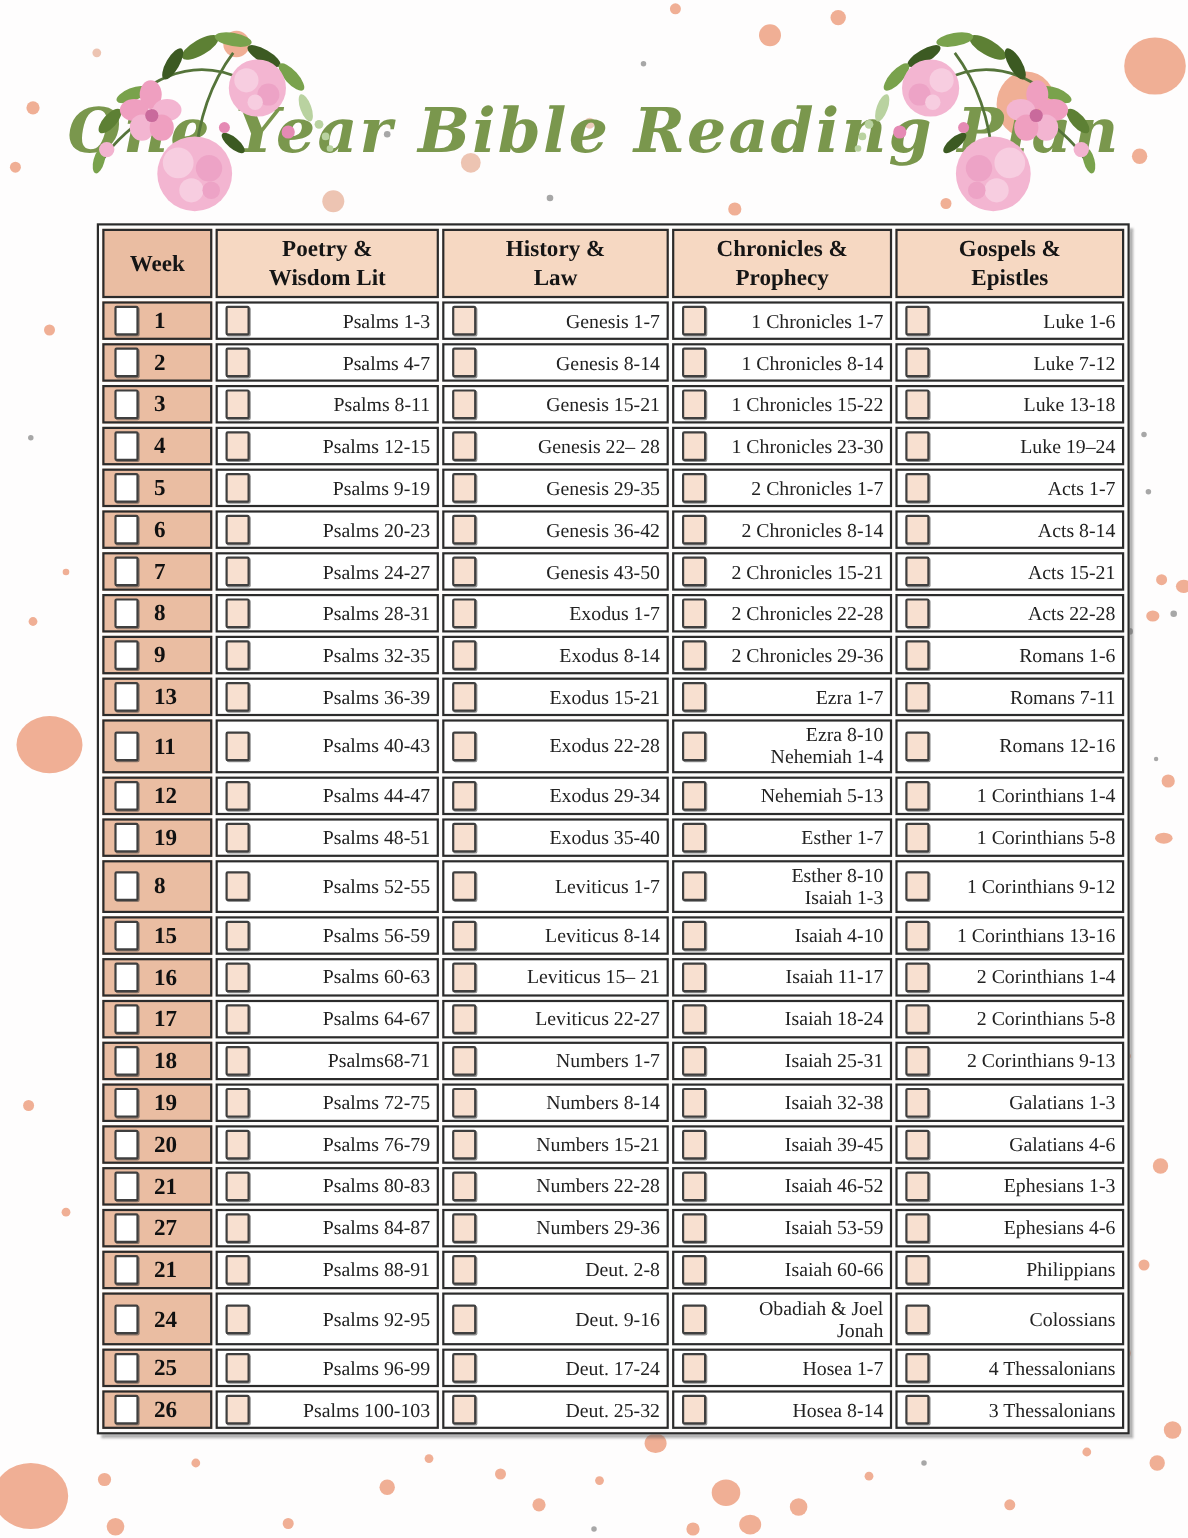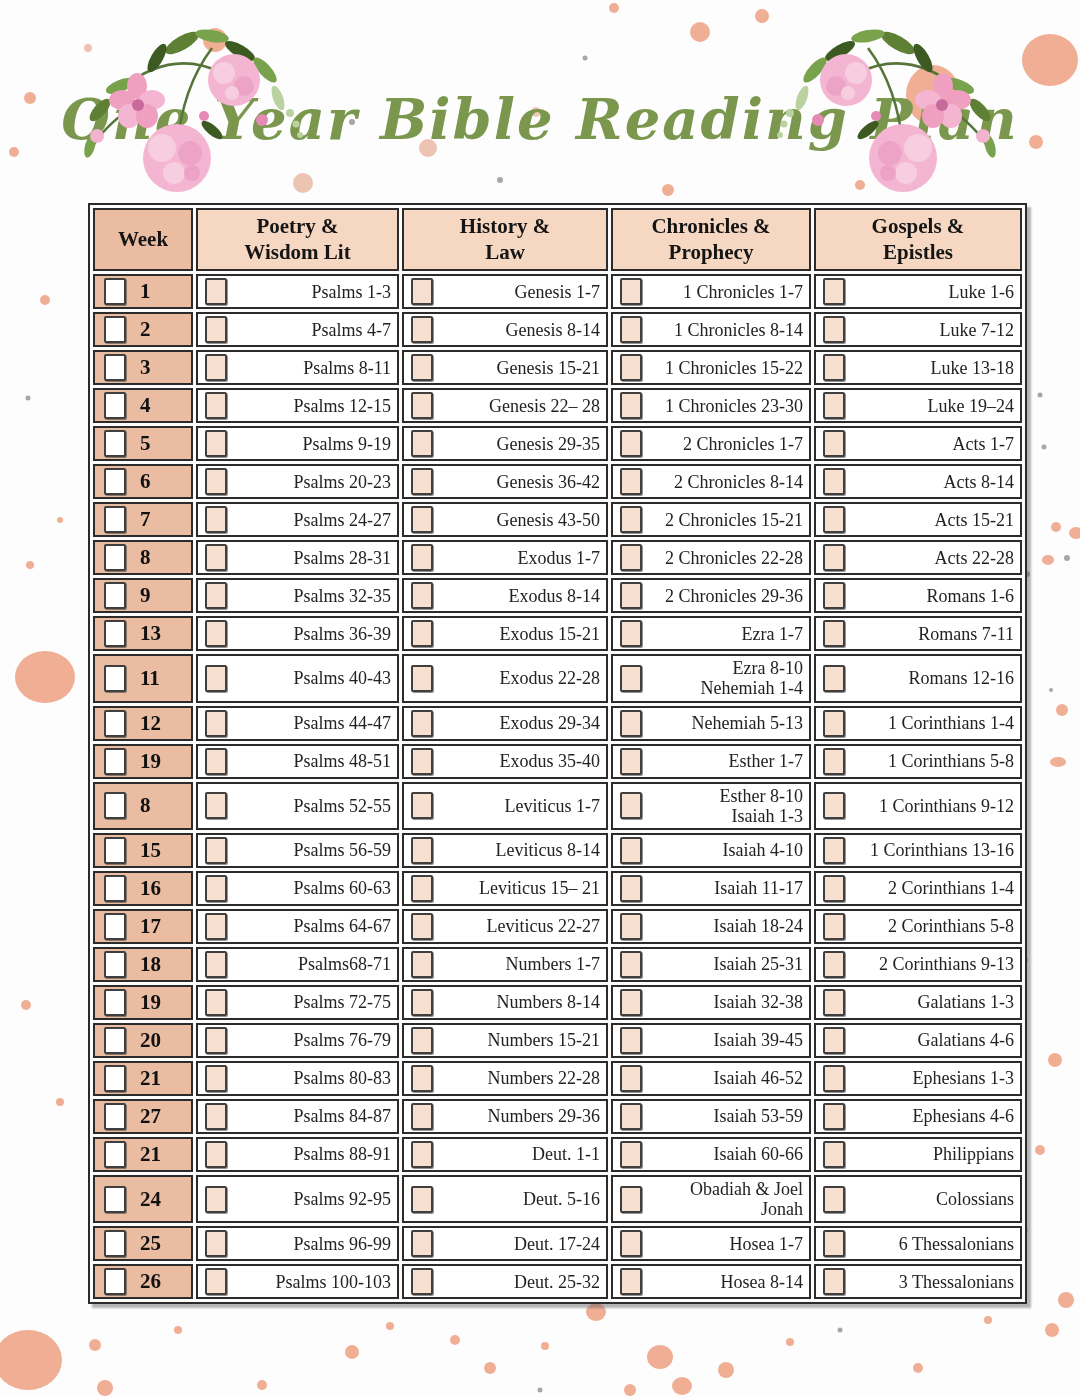--- a/index.html
+++ b/index.html
@@ -937,21 +937,21 @@
         </td>
         <td class="content-cell">
           <div class="cell-inner">
             <span class="checkbox"></span>
             <span class="reading-label">Psalms 88-91</span>
           </div>
         </td>
         <td class="content-cell">
           <div class="cell-inner">
             <span class="checkbox"></span>
-            <span class="reading-label">Deut. 1-1</span>
+            <span class="reading-label">Deut. 2-8</span>
           </div>
         </td>
         <td class="content-cell">
           <div class="cell-inner">
             <span class="checkbox"></span>
             <span class="reading-label">Isaiah 60-66</span>
           </div>
         </td>
         <td class="content-cell">
           <div class="cell-inner">
@@ -969,21 +969,21 @@
         </td>
         <td class="content-cell">
           <div class="cell-inner">
             <span class="checkbox"></span>
             <span class="reading-label">Psalms 92-95</span>
           </div>
         </td>
         <td class="content-cell">
           <div class="cell-inner">
             <span class="checkbox"></span>
-            <span class="reading-label">Deut. 5-16</span>
+            <span class="reading-label">Deut. 9-16</span>
           </div>
         </td>
         <td class="content-cell">
           <div class="cell-inner">
             <span class="checkbox"></span>
             <span class="reading-label">Obadiah &amp; Joel
 Jonah</span>
           </div>
         </td>
         <td class="content-cell">
@@ -1014,21 +1014,21 @@
         </td>
         <td class="content-cell">
           <div class="cell-inner">
             <span class="checkbox"></span>
             <span class="reading-label">Hosea 1-7</span>
           </div>
         </td>
         <td class="content-cell">
           <div class="cell-inner">
             <span class="checkbox"></span>
-            <span class="reading-label">6 Thessalonians</span>
+            <span class="reading-label">4 Thessalonians</span>
           </div>
         </td>
       </tr>
       <tr>
         <td class="week-cell">
           <div class="cell-inner week-inner">
             <span class="checkbox white"></span>
             <span class="week-num">26</span>
           </div>
         </td>

